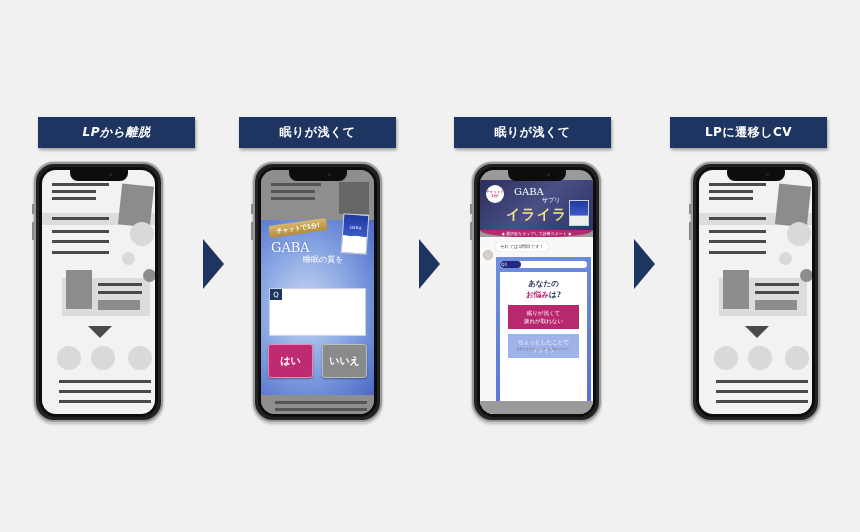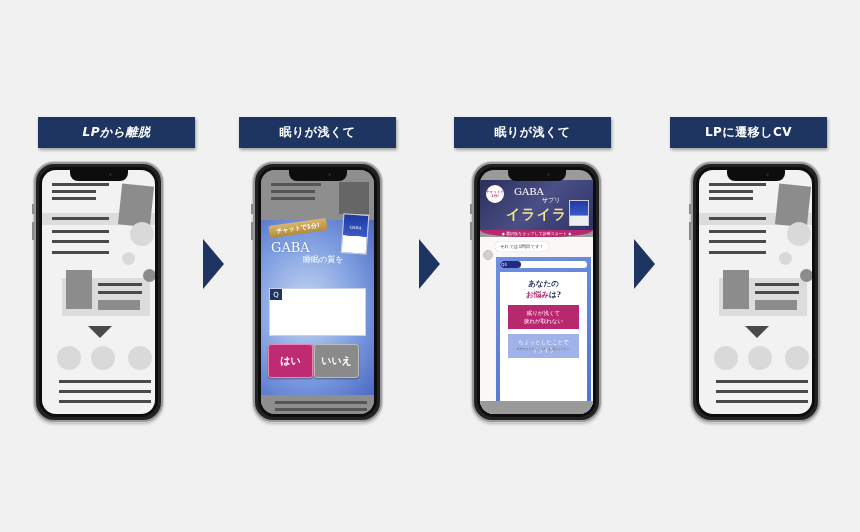--- a/index.html
+++ b/index.html
@@ -170,21 +170,21 @@
   }
   .qtext .pink { color: #b3256e; }
   .btn-yes, .btn-no {
     position: absolute; top: 124px; width: 45px; height: 34px;
     color: #fff; font-weight: bold; font-size: 10px;
     display: flex; align-items: center; justify-content: center;
     border-radius: 3px;
     box-shadow: 0 1px 2px rgba(0,0,0,0.35);
   }
   .btn-yes { left: 7px; background: #be2b73; border: 1px solid #e58ab5; }
-  .btn-no  { right: 15px; background: #8a8a8a; border: 1px solid #bbb; }
+  .btn-no  { right: 7px; background: #8a8a8a; border: 1px solid #bbb; }
   
   .chat-header {
     position: absolute; left: 0; right: 0; top: 10px; height: 50px;
     background: linear-gradient(135deg, #2b2f5c 0%, #4a4f86 50%, #2c3366 100%);
   }
   .chat-badge {
     position: absolute; left: 6px; top: 5px;
     width: 18px; height: 18px; border-radius: 50%;
     background: #fff; color: #c03070; font-size: 3.5px;
     display: flex; align-items: center; justify-content: center; text-align: center;

